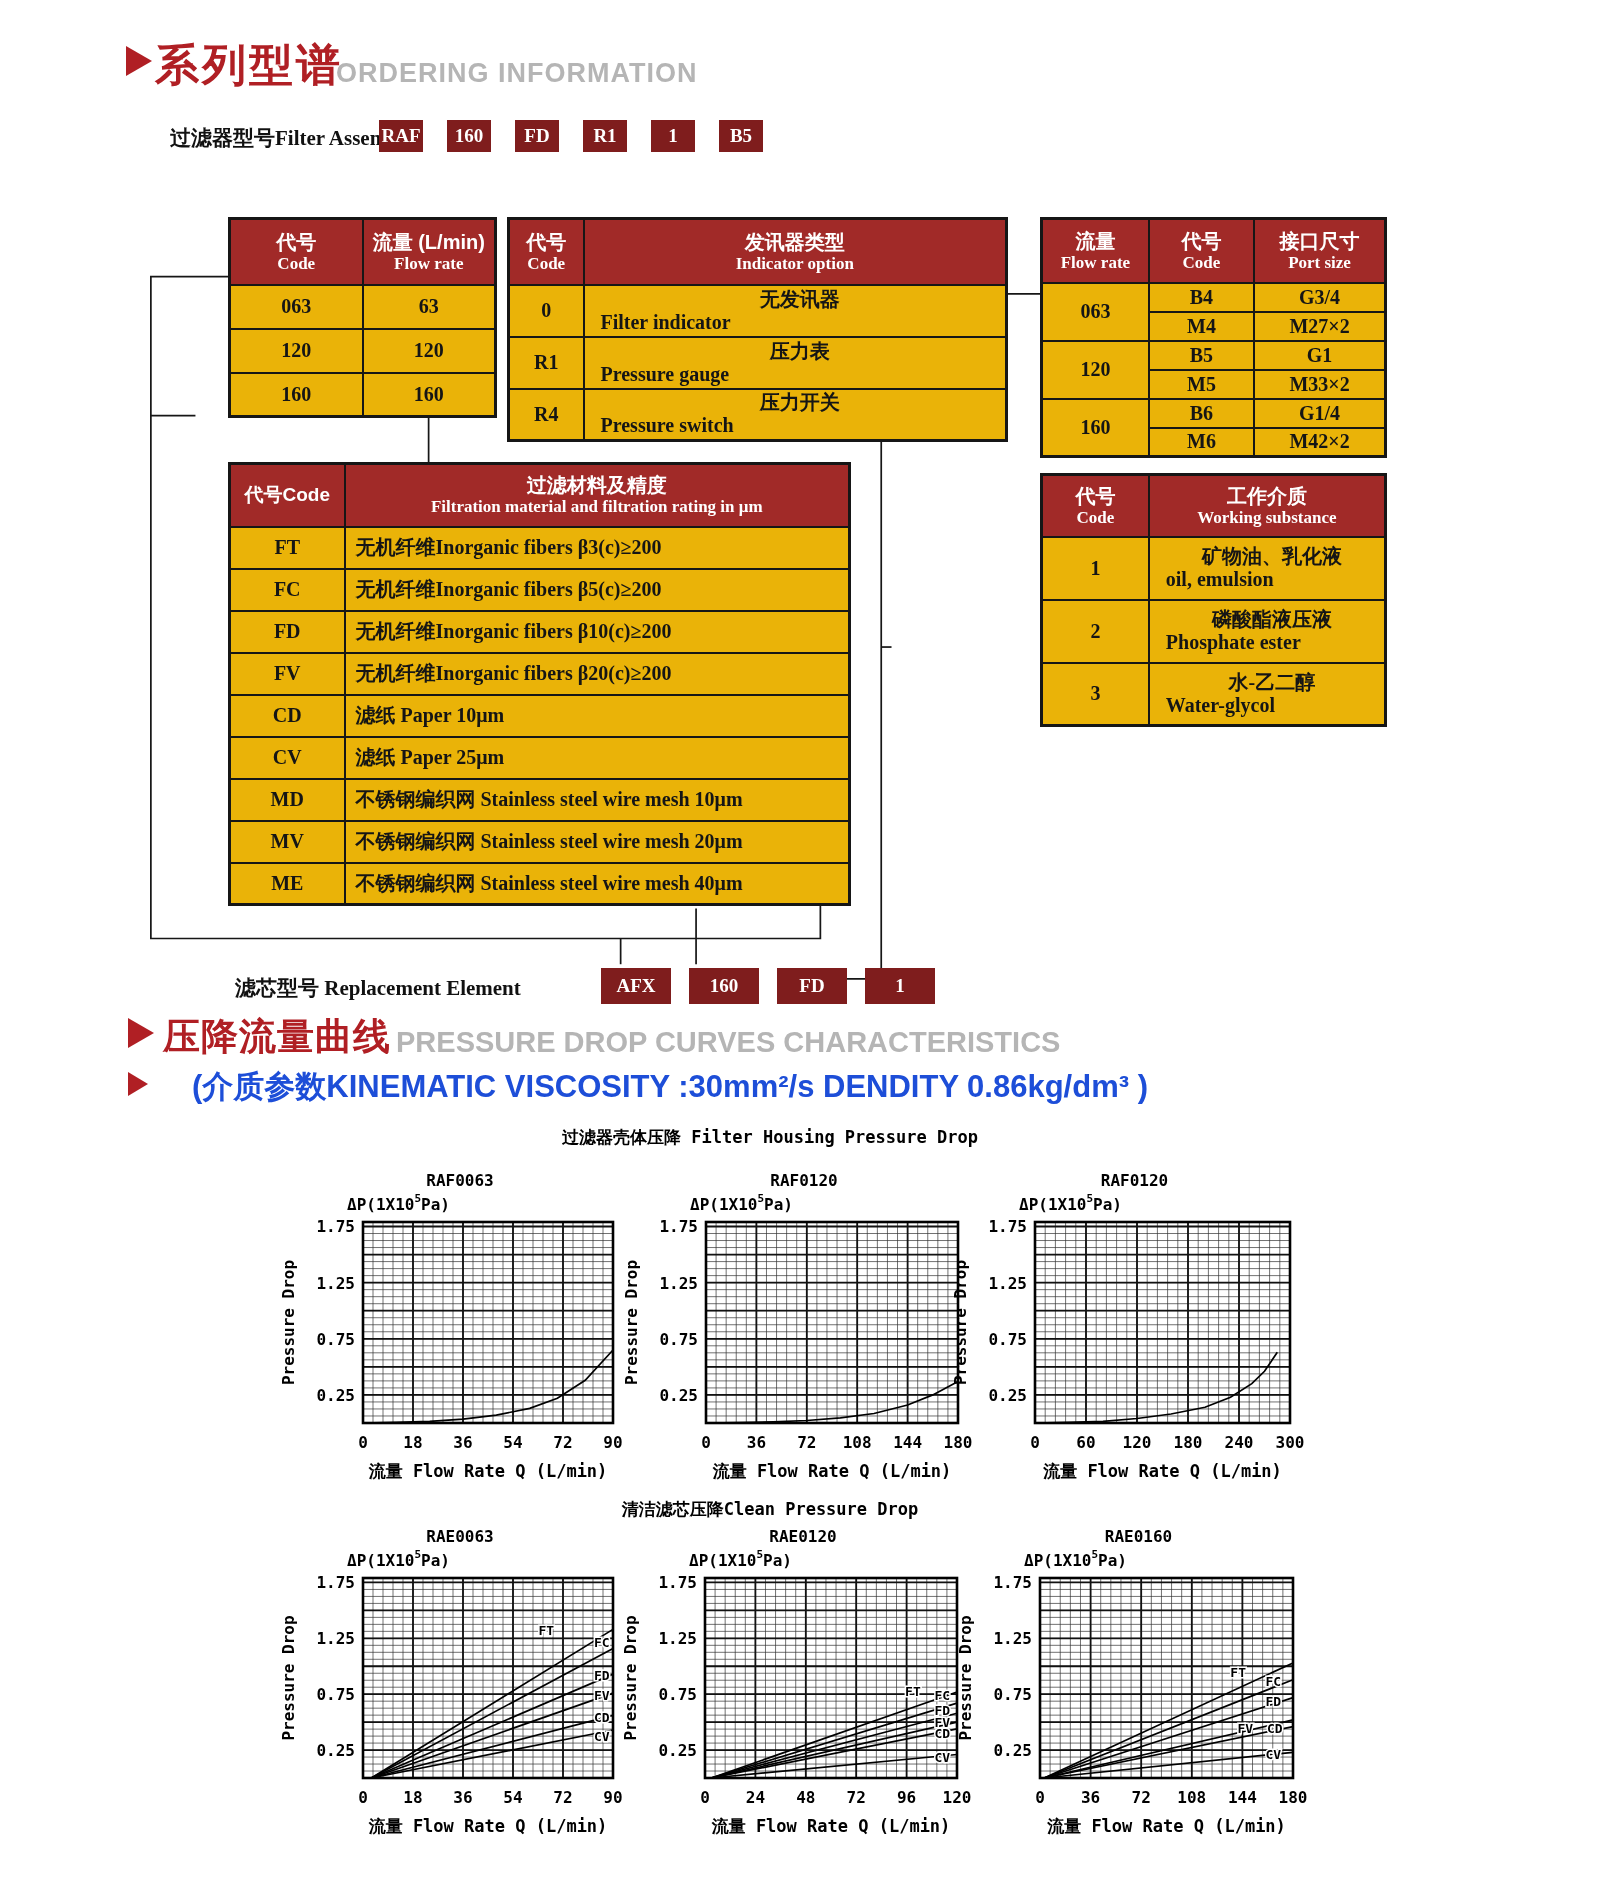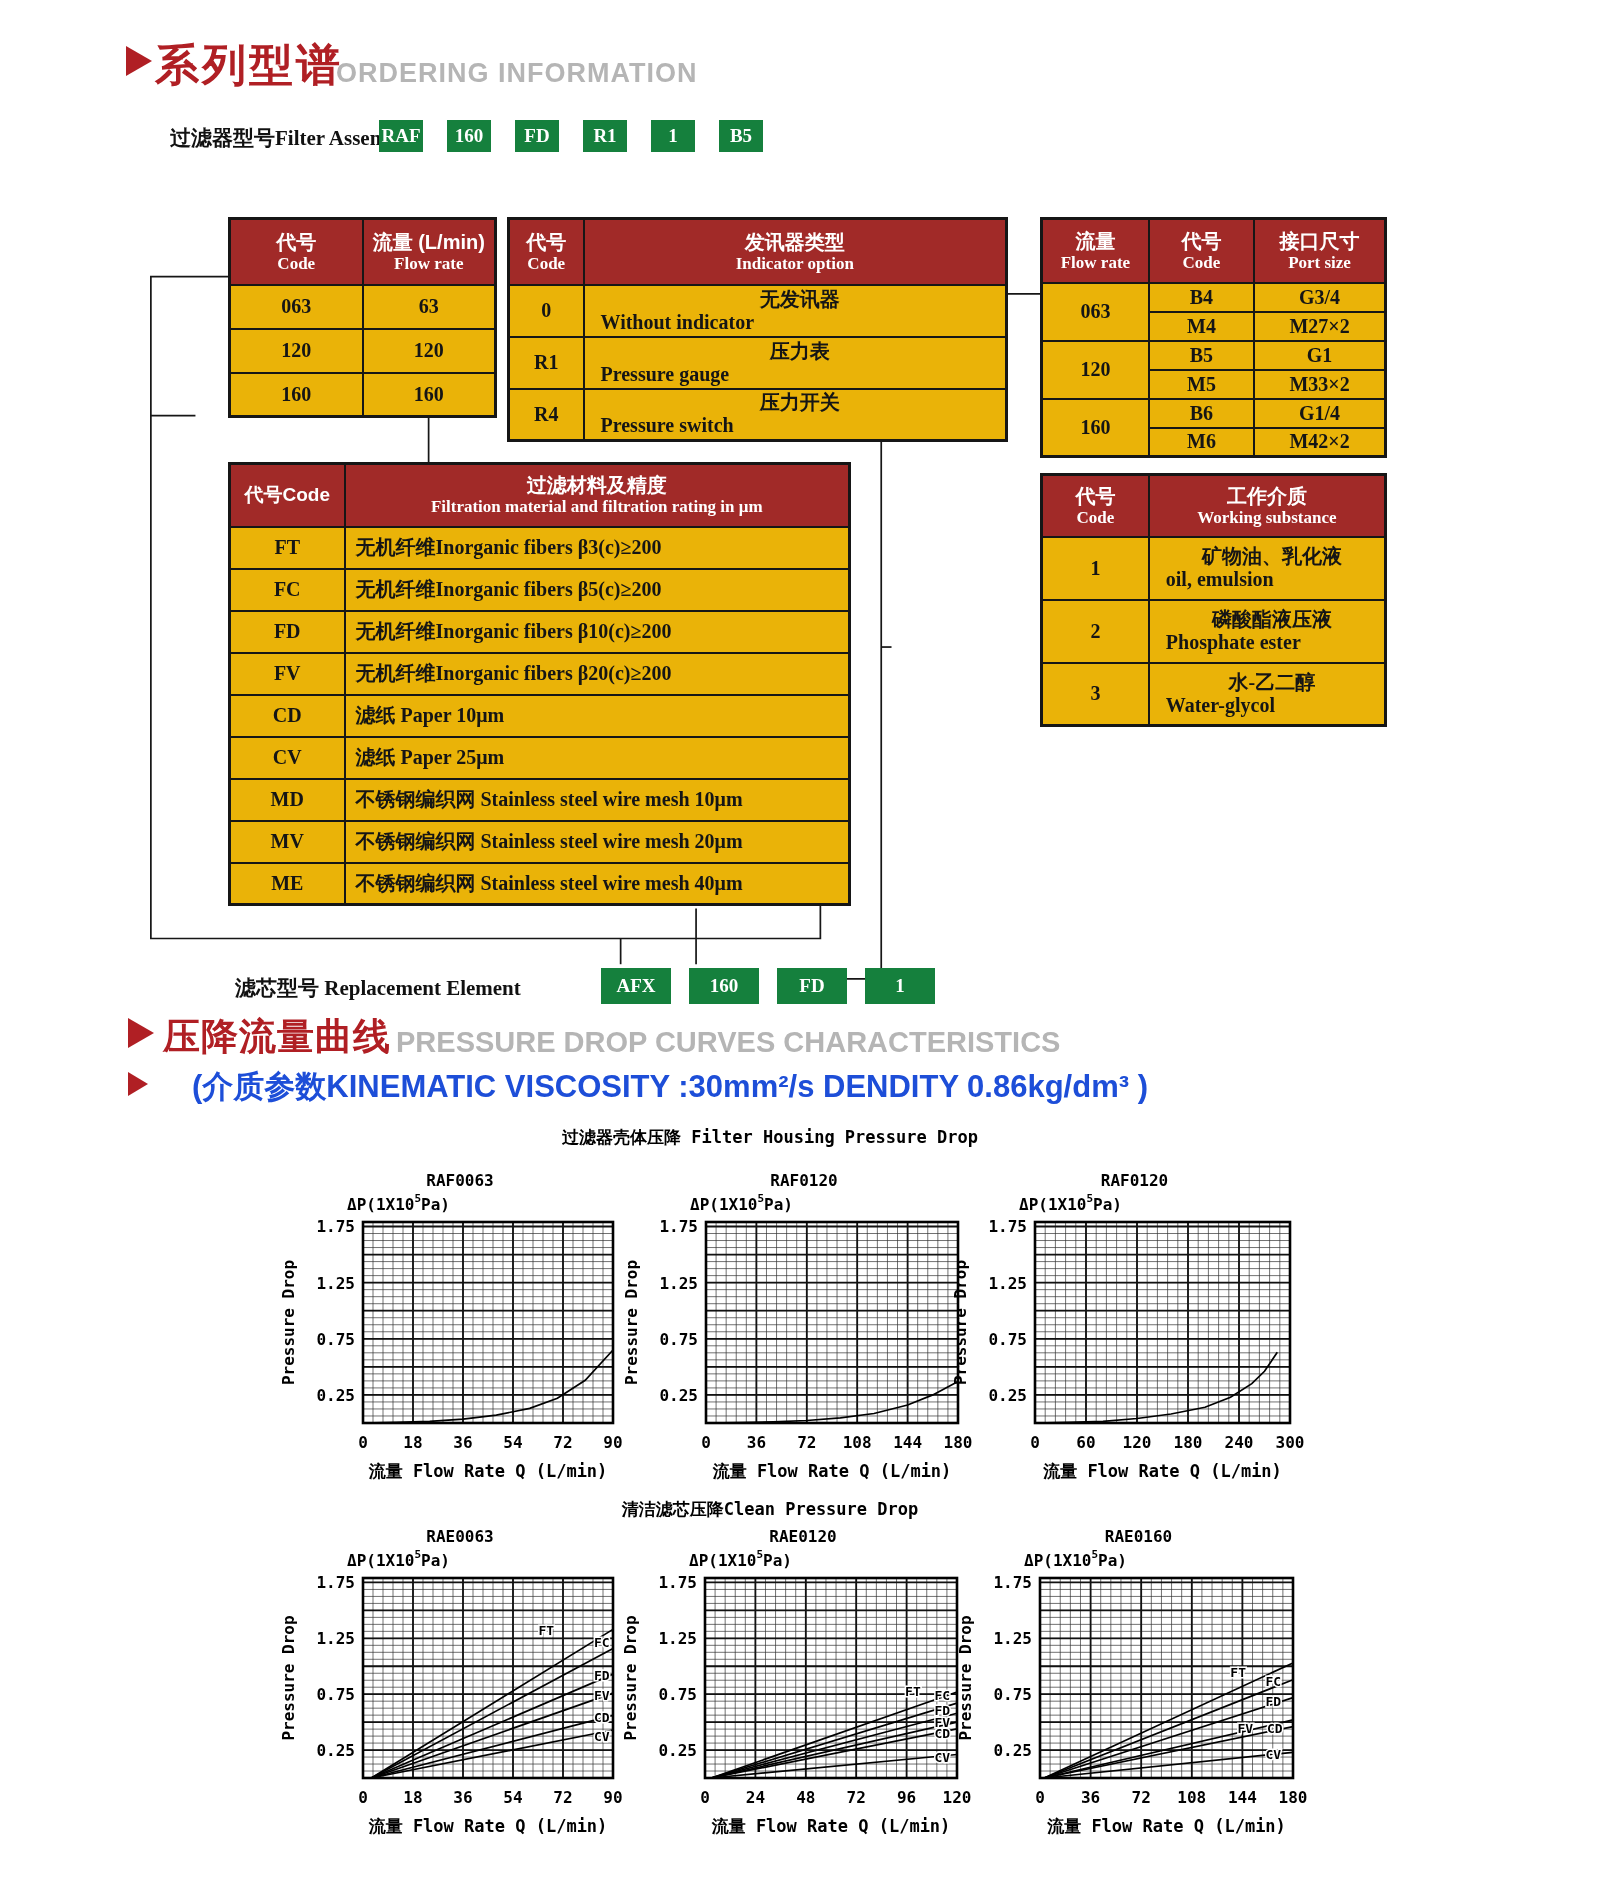--- a/index.html
+++ b/index.html
@@ -7,21 +7,21 @@
         font-family:"Liberation Serif","DejaVu Serif",serif;overflow:hidden;}
   .abs{position:absolute;}
   
   .arrow{width:0;height:0;border-top:15px solid transparent;border-bottom:15px solid transparent;
          border-left:26px solid #b01f24;}
   .arrow.sm{border-top-width:12px;border-bottom-width:12px;border-left-width:20px;}
   .t-cn{color:#b01f24;font-weight:bold;font-family:"Liberation Sans","DejaVu Sans",sans-serif;}
   .t-en{color:#b5b5b5;font-weight:bold;font-family:"Liberation Sans","DejaVu Sans",sans-serif;text-align:right;}
   .kin{color:#1d4ed8;font-weight:bold;font-family:"Liberation Sans","DejaVu Sans",sans-serif;font-size:31px;}
   .lbl{position:absolute;font-weight:bold;font-size:21px;color:#111;white-space:nowrap;}
-  .code-block{position:absolute;background:#15803d;color:#fff;font-weight:bold;text-align:center;
+  .code-block{position:absolute;background:#7f1d1d;color:#fff;font-weight:bold;text-align:center;
               font-size:19px;font-family:"Liberation Serif",serif;}
   
   table.tbl{position:absolute;border-collapse:collapse;table-layout:fixed;border:3px solid #161616;background:#eab308;}
   .tbl td{border:2px solid #161616;color:#151515;overflow:hidden;padding:0;}
   .tbl td.hd{background:#a12a28;color:#fff;text-align:center;font-weight:bold;line-height:1.2;}
   .hcn{display:block;font-size:20px;font-family:"Liberation Sans","DejaVu Sans",sans-serif;}
   .hen{display:block;font-size:17px;font-family:"Liberation Serif",serif;}
   .tbl td.cc{text-align:center;font-size:20px;font-weight:600;}
   .tbl td.cl{font-size:20px;font-weight:600;padding-left:10px;text-align:left;}
   .rcn{display:block;line-height:1.15;text-align:center;}
@@ -113,21 +113,21 @@
             </td>
             <td class="hd">
               <span class="hcn">发讯器类型</span>
               <span class="hen">Indicator option</span>
             </td>
           </tr>
           <tr style="height:52px">
             <td class="cc">0</td>
             <td class="cl">
               <span class="rcn">无发讯器</span>
-              <span class="ren">Without indicator</span>
+              <span class="ren">Filter indicator</span>
             </td>
           </tr>
           <tr style="height:52px">
             <td class="cc">R1</td>
             <td class="cl">
               <span class="rcn">压力表</span>
               <span class="ren">Pressure gauge</span>
             </td>
           </tr>
           <tr style="height:52px">

